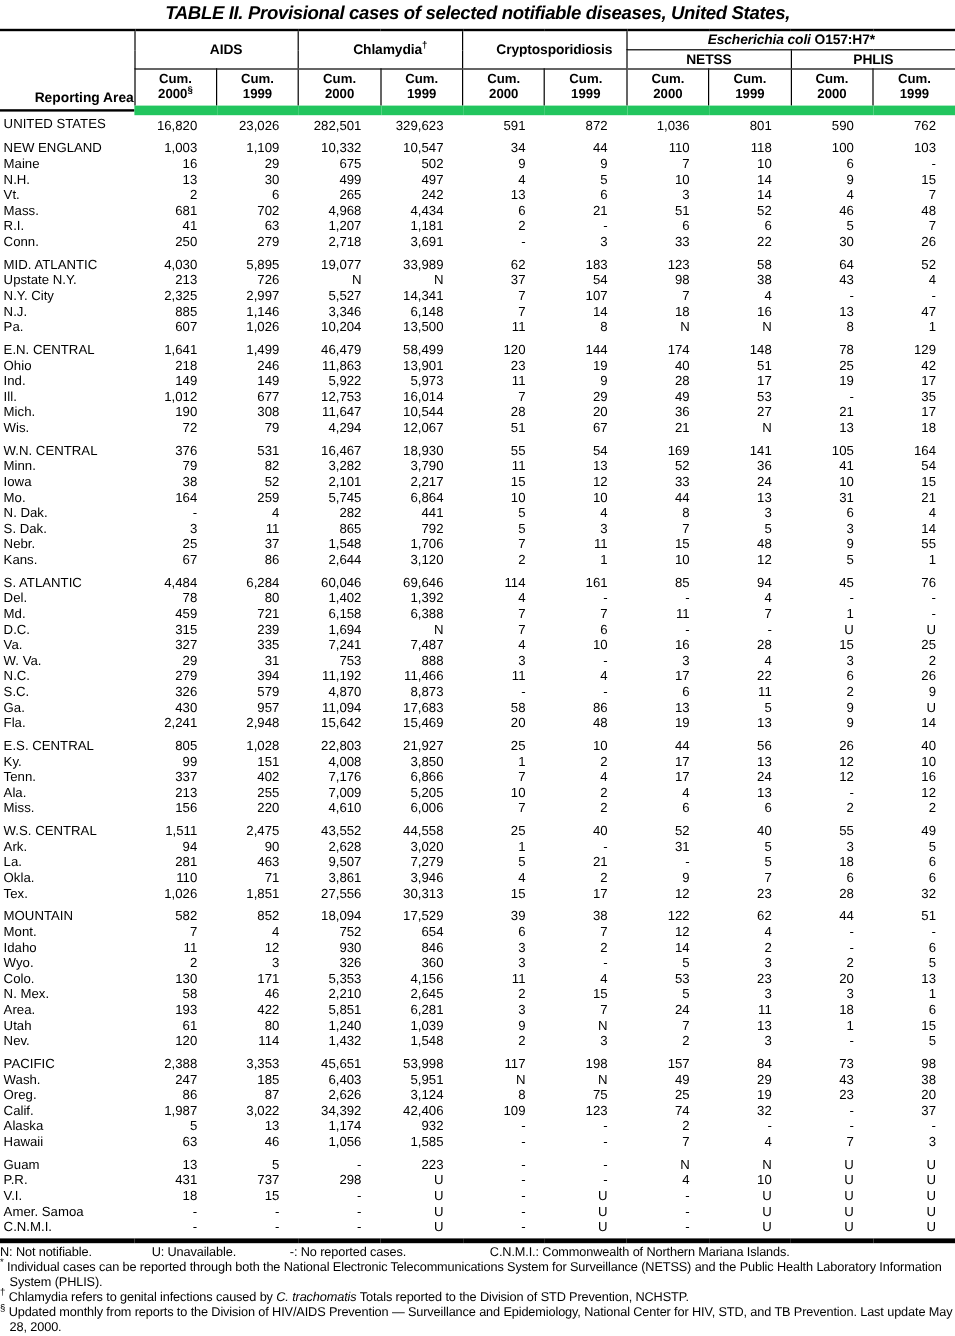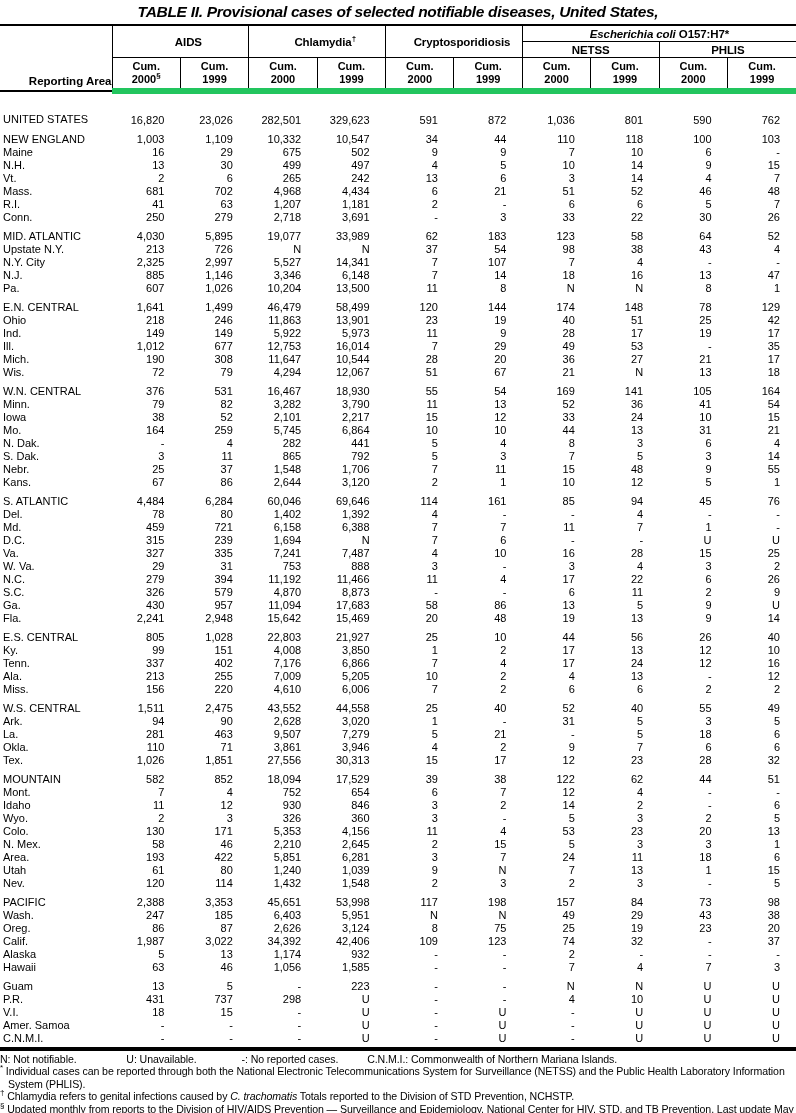--- a/index.html
+++ b/index.html
@@ -19,34 +19,34 @@
     padding-left: 4px; padding-bottom: 3px;
     border-top: 2px solid #000; border-bottom: 2px solid #000;
   }
   th.grp { text-align: center; vertical-align: middle; font-size: 11.5px; letter-spacing: -0.1px; }
   th.tall { border-top: 2px solid #000; border-left: 1.5px solid #000; border-bottom: 1px solid #000; height: 31px; padding-left: 16px; }
   th.ecoli { border-top: 2px solid #000; border-left: 1.5px solid #000; border-bottom: 1px solid #000; height: 15px; font-size: 11.5px; }
   th.ecoli i { font-style: italic; }
   th.sub2 { border-left: 1.5px solid #000; border-bottom: 1px solid #000; height: 15px; }
   th.cum {
     vertical-align: middle; font-size: 11px; line-height: 13px;
-    border-left: 1.5px solid #000; border-bottom: 6px solid #22c55e; height: 30px;
+    border-left: 1.5px solid #000; border-bottom: 8px solid #22c55e; height: 30px;
   }
   sup { font-size: 8px; vertical-align: super; line-height: 0; }
   tbody td { font-size: 11px; line-height: 13px; padding: 0; white-space: nowrap; overflow: hidden; }
   td.area { text-align: left; padding-left: 3px; }
   td.val  { text-align: right; padding-right: 16px; }
-  tr.first-row td { padding-top: 20px; }
+  tr.first-row td { padding-top: 3px; }
   tr.gap td { height: 6px; line-height: 6px; font-size: 2px; }
   tr.last td { border-bottom: 4px solid #000; padding-bottom: 2px; }
   .footer { margin-top: 2px; font-size: 10.6px; line-height: 12.4px; letter-spacing: -0.1px; }
   .legend span { display: inline-block; }
   .legend .lg1 { margin-right: 47px; }
   .legend .lg2 { margin-right: 42px; }
-  .legend .lg3 { margin-right: 26px; text-align: right; }
+  .legend .lg3 { margin-right: 67px; text-align: right; }
   .fn { padding-left: 8px; text-indent: -8px; }
   .fn i { font-style: italic; }
 </style>
 </head>
 <body>
 
 <div class="page">
   <div class="title">
     <div>TABLE II. Provisional cases of selected notifiable diseases, United States,</div>
   </div>

